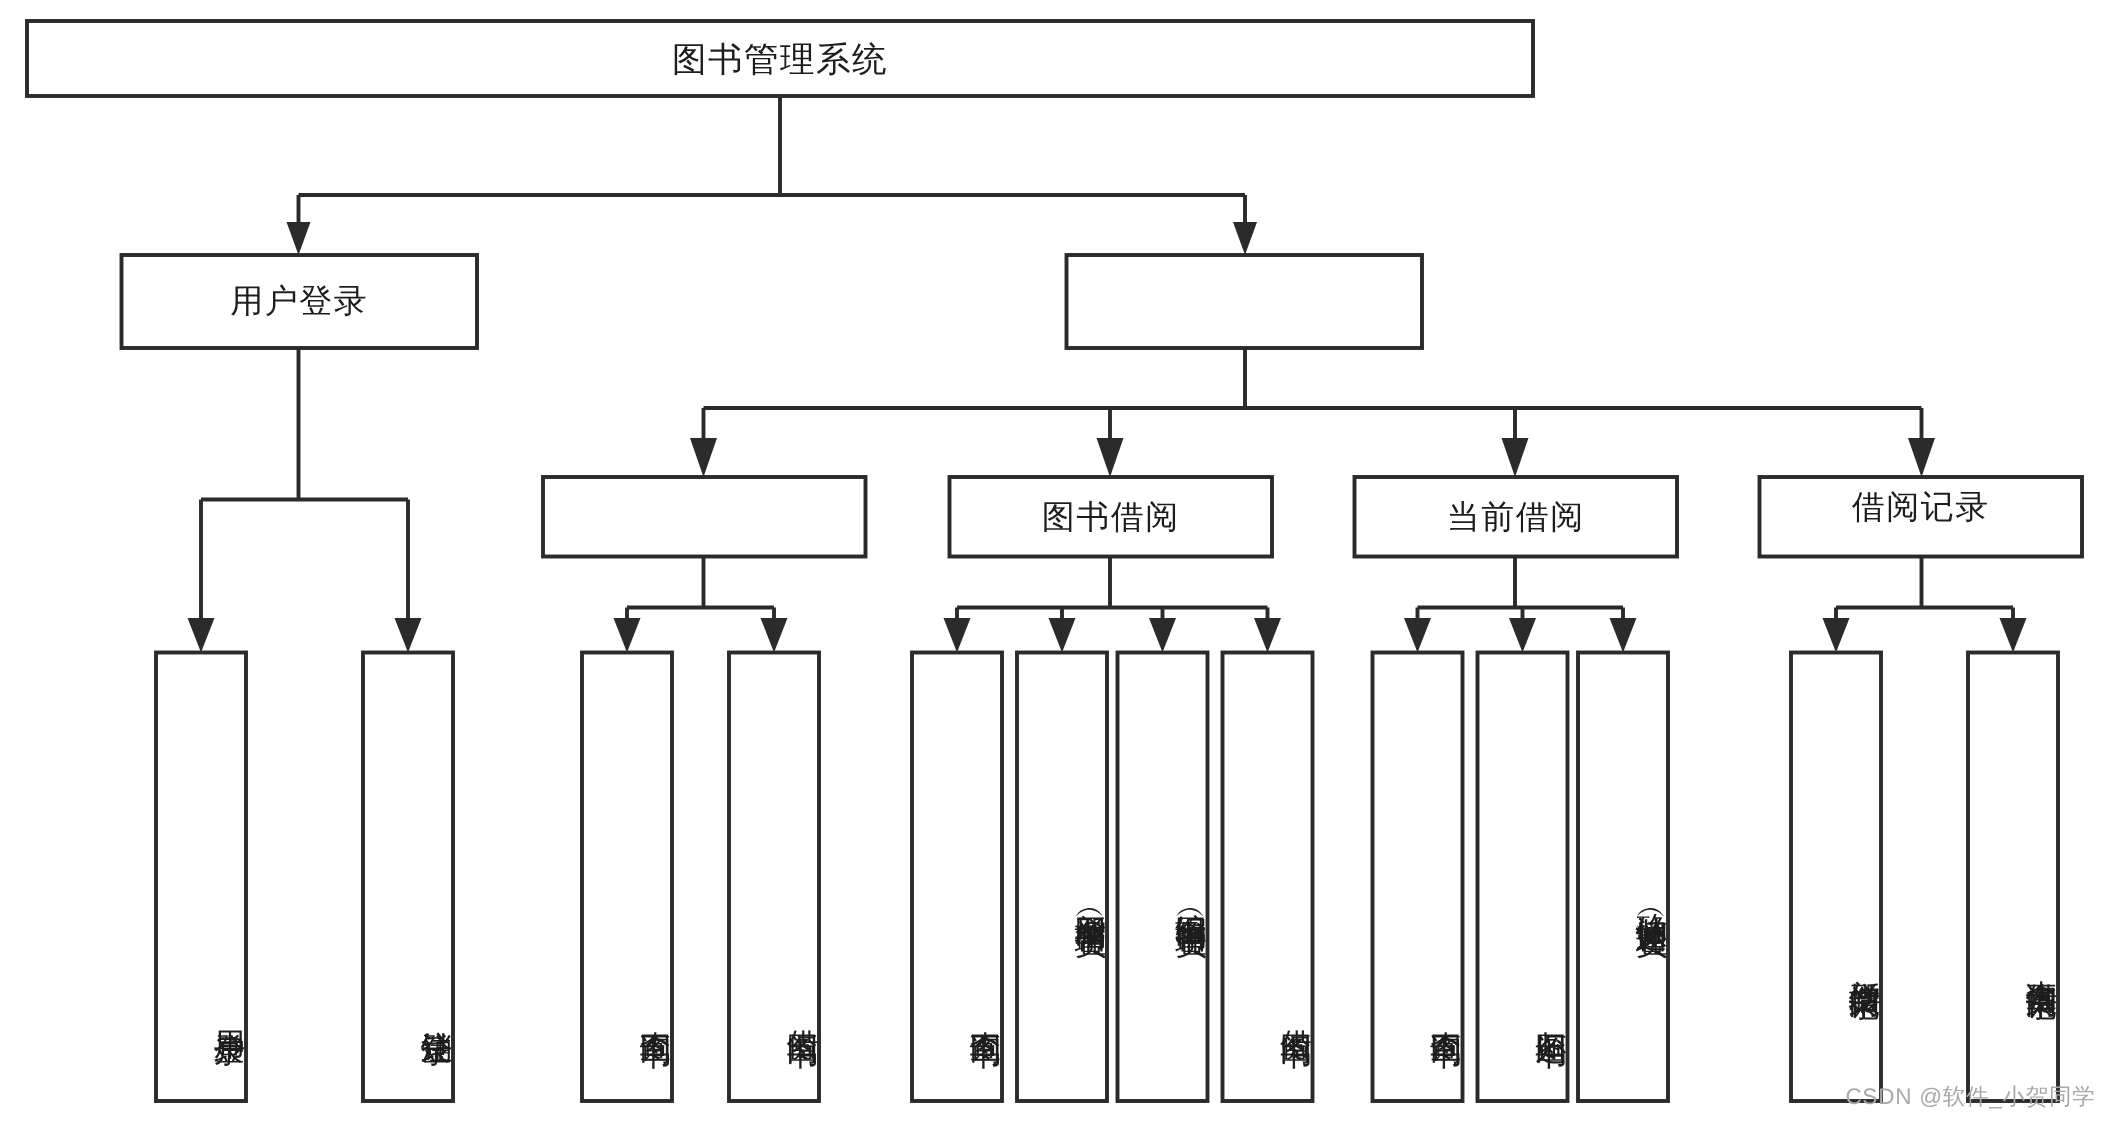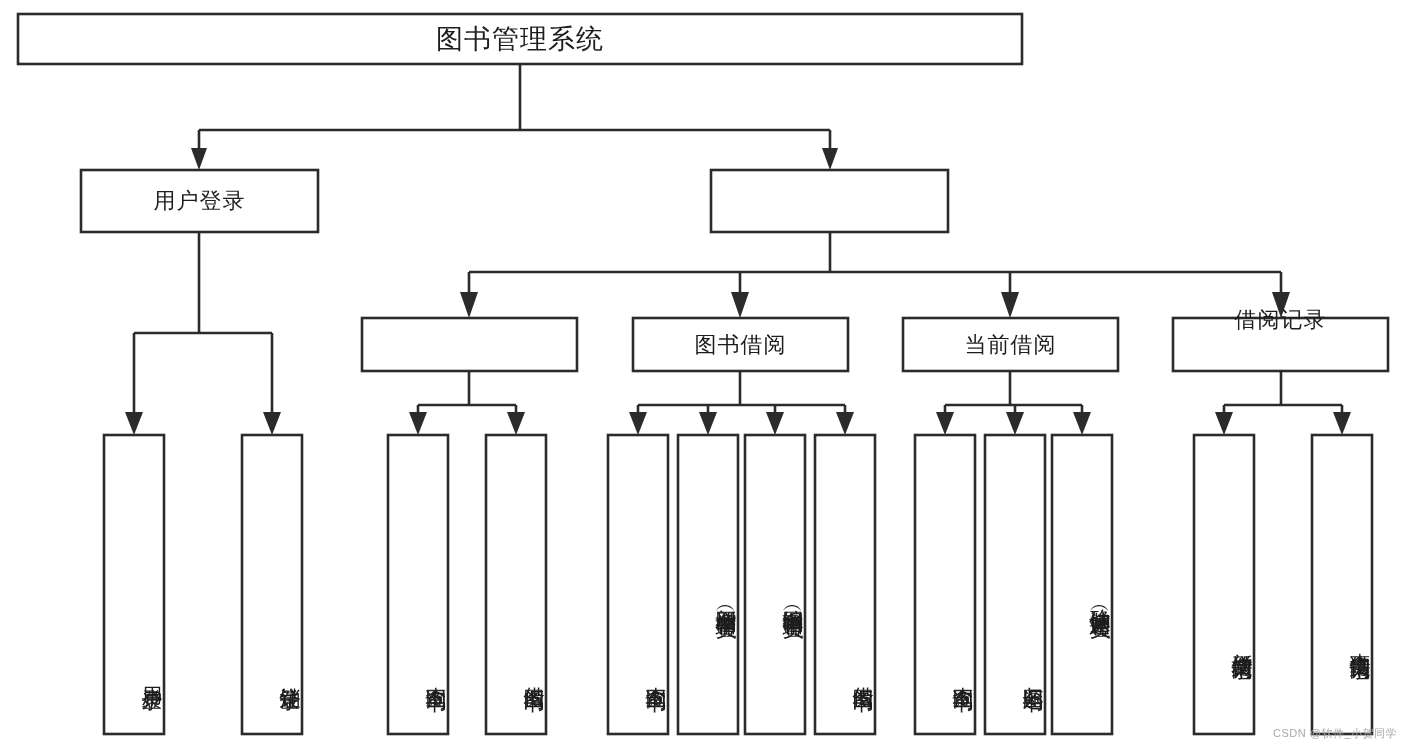--- a/index.html
+++ b/index.html
@@ -63,28 +63,28 @@
     align-items: center;
     justify-content: center;
     font-family: "Liberation Sans", "DejaVu Sans", sans-serif;
     font-size: 22px;
     color: #1d1d1d;
     letter-spacing: 1px;
     white-space: nowrap;
     pointer-events: none;
   }
   .root-label-wrap {
-    font-size: 27px;
+    font-size: 23px;
   }
   #watermark {
     position: absolute;
     right: 8px;
     bottom: 6px;
     font-family: "Liberation Sans", "DejaVu Sans", sans-serif;
-    font-size: 11px;
+    font-size: 15px;
     color: #a8a8a8;
     letter-spacing: 0.5px;
     white-space: nowrap;
     pointer-events: none;
   }
 </style>
 </head>
 <body>
 
 <div id="diagram-root">
@@ -153,21 +153,21 @@
     <rect class="node-box" x="1312" y="435" width="60" height="299"></rect>
 
   </svg>
 
   <div class="horiz-label-wrap root-label-wrap" style="left:18px; top:14px; width:1004px; height:50px;">图书管理系统</div>
 
   <div class="horiz-label-wrap" style="left:81px; top:170px; width:237px; height:62px;">用户登录</div>
 
   <div class="horiz-label-wrap" style="left:633px; top:318px; width:215px; height:53px;">图书借阅</div>
   <div class="horiz-label-wrap" style="left:903px; top:318px; width:215px; height:53px;border-radius:23px;">当前借阅</div>
-  <div class="horiz-label-wrap" style="left:1173px; top:300px; width:215px; height:39px;">借阅记录</div>
+  <div class="horiz-label-wrap" style="left:1173px; top:318px; width:215px; height:39px;">借阅记录</div>
 
   <div class="vert-label-wrap" style="left:104px; top:435px; width:60px; height:299px; padding-top:88px;">用户登录</div>
   <div class="vert-label-wrap" style="left:242px; top:435px; width:60px; height:299px; padding-top:88px;">注销登录</div>
 
   <div class="vert-label-wrap" style="left:388px; top:435px; width:60px; height:299px; padding-top:88px;">查询图书</div>
   <div class="vert-label-wrap" style="left:486px; top:435px; width:60px; height:299px; padding-top:88px;">借阅图书</div>
 
   <div class="vert-label-wrap" style="left:608px; top:435px; width:60px; height:299px; padding-top:88px;">查询图书</div>
   <div class="vert-label-wrap" style="left:678px; top:435px; width:60px; height:299px; padding-top:14px;">新增图书（管理员）</div>
   <div class="vert-label-wrap" style="left:745px; top:435px; width:60px; height:299px; padding-top:14px;">编辑图书（管理员）</div>

